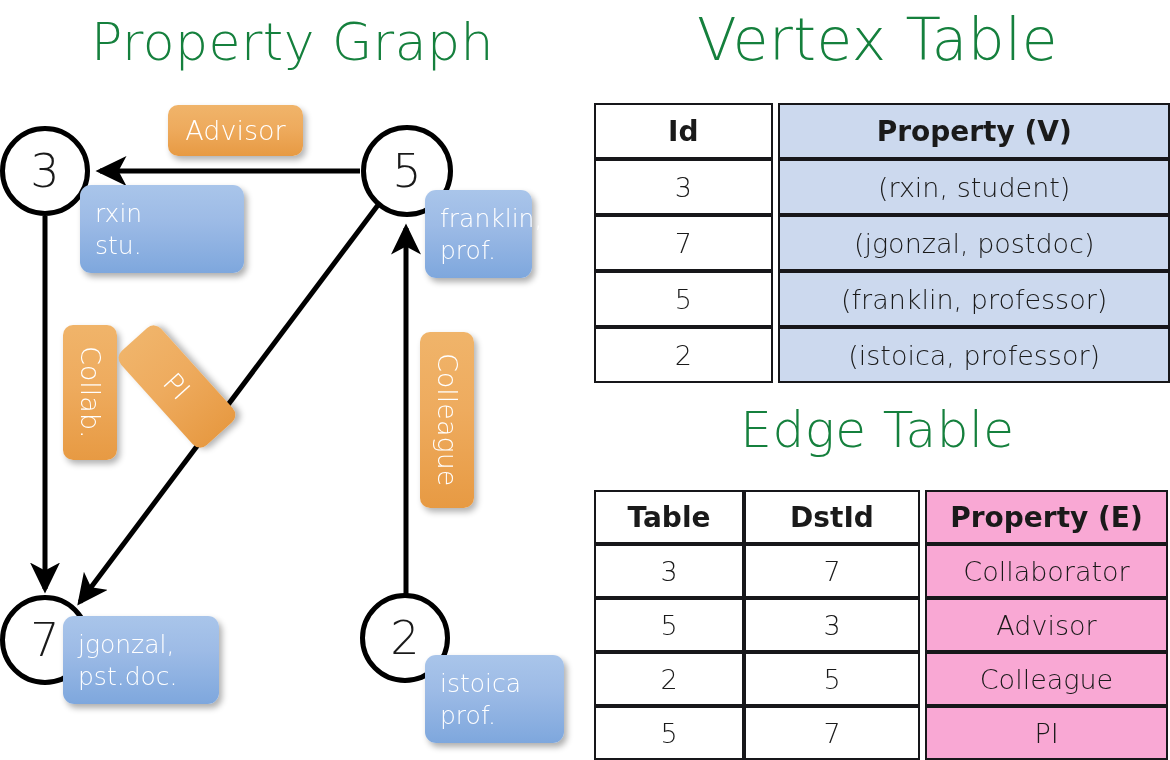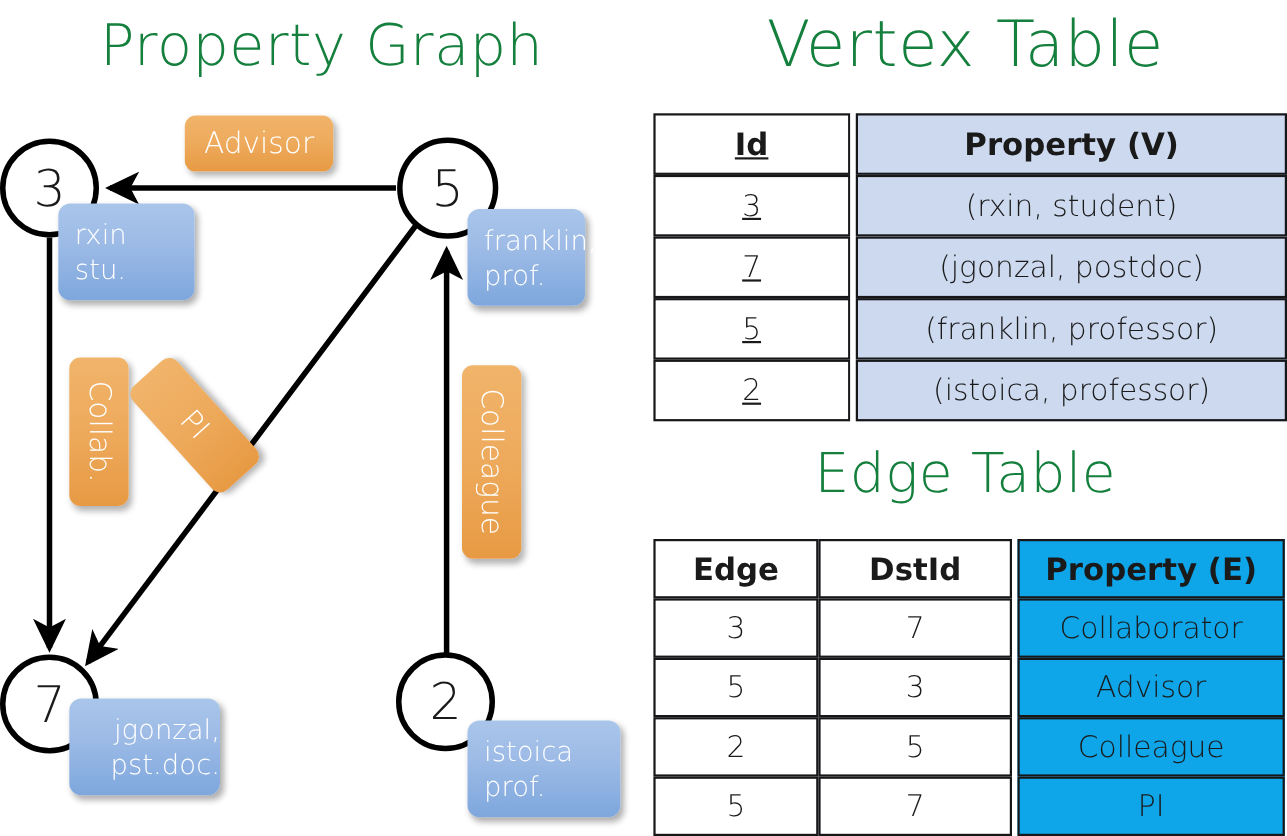--- a/index.html
+++ b/index.html
@@ -121,24 +121,24 @@
   .tbl td {
     border: 2.5px solid #17171a;
     text-align: center;
     color: #1a1a1a;
     font-size: 27px;
     padding: 0;
     box-sizing: border-box;
   }
   .tbl td.hd { font-weight: 700; font-size: 28px; }
   .blue { background: #ccd9ee; }
-  .peach { background: #0ea5e9; }
+  .peach { background: #f9a8d4; }
 
   #vertex-table { left: 594px; top: 103px; }
-  #vertex-table td.c-id   { width: 184px; height: 56px; text-decoration: underline; }
+  #vertex-table td.c-id   { width: 184px; height: 56px; }
   #vertex-table td.c-gap  { border: none; width: 6px; background: #fff; }
   #vertex-table td.c-prop { width: 401px; height: 56px; }
 
   #edge-table { left: 594px; top: 490px; }
   #edge-table td.c-src  { width: 150px; height: 54px; }
   #edge-table td.c-dst  { width: 176px; height: 54px; }
   #edge-table td.c-gap  { border: none; width: 5px; background: #fff; }
   #edge-table td.c-prop { width: 243px; height: 54px; }
 </style>
 </head>
@@ -174,25 +174,25 @@
     <div class="node" style="left:361px; top:125px; width:92px; height:92px;">
       <span>5</span>
     </div>
     <div class="node" style="left:0px; top:595px; width:90px; height:90px;">
       <span>7</span>
     </div>
     <div class="node" style="left:360px; top:593px; width:90px; height:90px;">
       <span>2</span>
     </div>
 
-    <div class="vbox" style="left:53px; top:185px; width:124px; height:88px;">rxin
+    <div class="vbox" style="left:80px; top:185px; width:164px; height:88px;">rxin
 stu.</div>
     <div class="vbox" style="left:425px; top:190px; width:107px; height:88px;">franklin,
 prof.</div>
-    <div class="vbox" style="left:63px; top:635px; width:137px; height:88px;text-align:right;">jgonzal,
+    <div class="vbox" style="left:63px; top:616px; width:156px; height:88px;">jgonzal,
 pst.doc.</div>
     <div class="vbox" style="left:425px; top:655px; width:139px; height:88px;">istoica
 prof.</div>
 
     <div class="ebox" style="left:168px; top:105px; width:135px; height:51px;">Advisor</div>
 
     <div class="ebox vert" style="left:63px; top:325px; width:54px; height:135px;">Collab.</div>
 
     <div class="ebox vert" style="left:150px; top:323px; width:54px; height:127px; transform:rotate(-42deg); transform-origin:50% 50%;">PI</div>
 
@@ -225,21 +225,21 @@
         <td class="c-id">2</td>
         <td class="c-gap"></td>
         <td class="c-prop blue">(istoica, professor)</td>
       </tr>
     </tbody>
   </table>
 
   <table class="tbl" id="edge-table">
     <tbody>
       <tr>
-        <td class="c-src hd">Edge</td>
+        <td class="c-src hd">Table</td>
         <td class="c-dst hd">DstId</td>
         <td class="c-gap"></td>
         <td class="c-prop hd peach">Property (E)</td>
       </tr>
       <tr>
         <td class="c-src">3</td>
         <td class="c-dst">7</td>
         <td class="c-gap"></td>
         <td class="c-prop peach">Collaborator</td>
       </tr>

